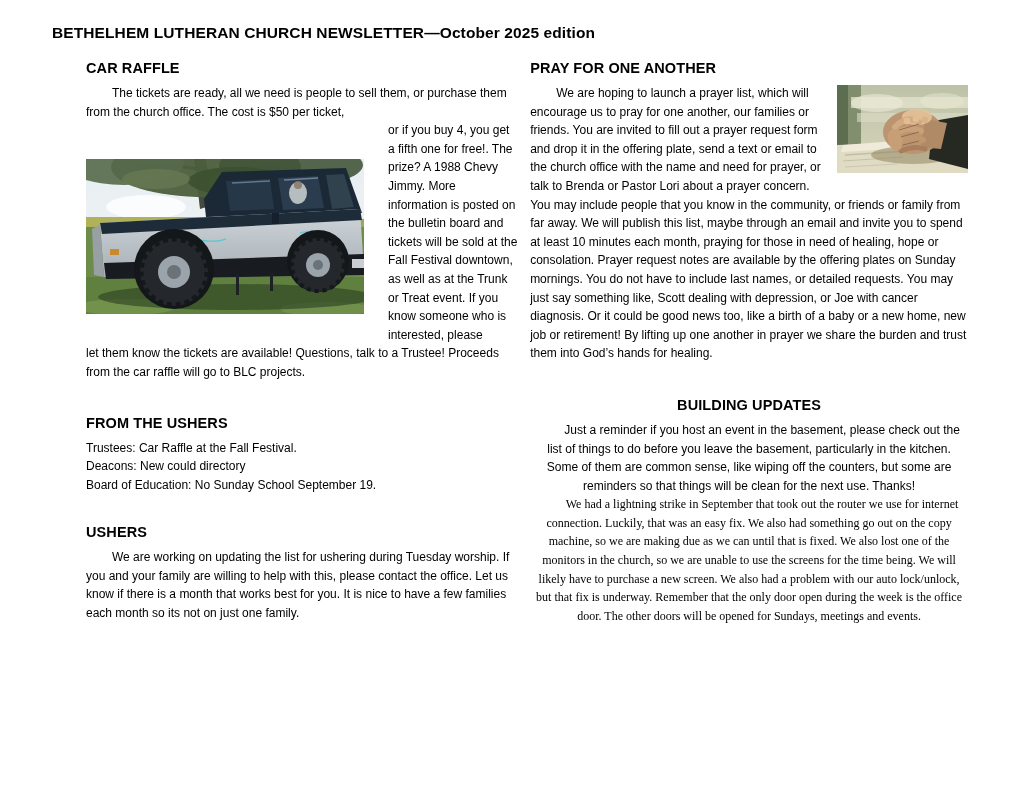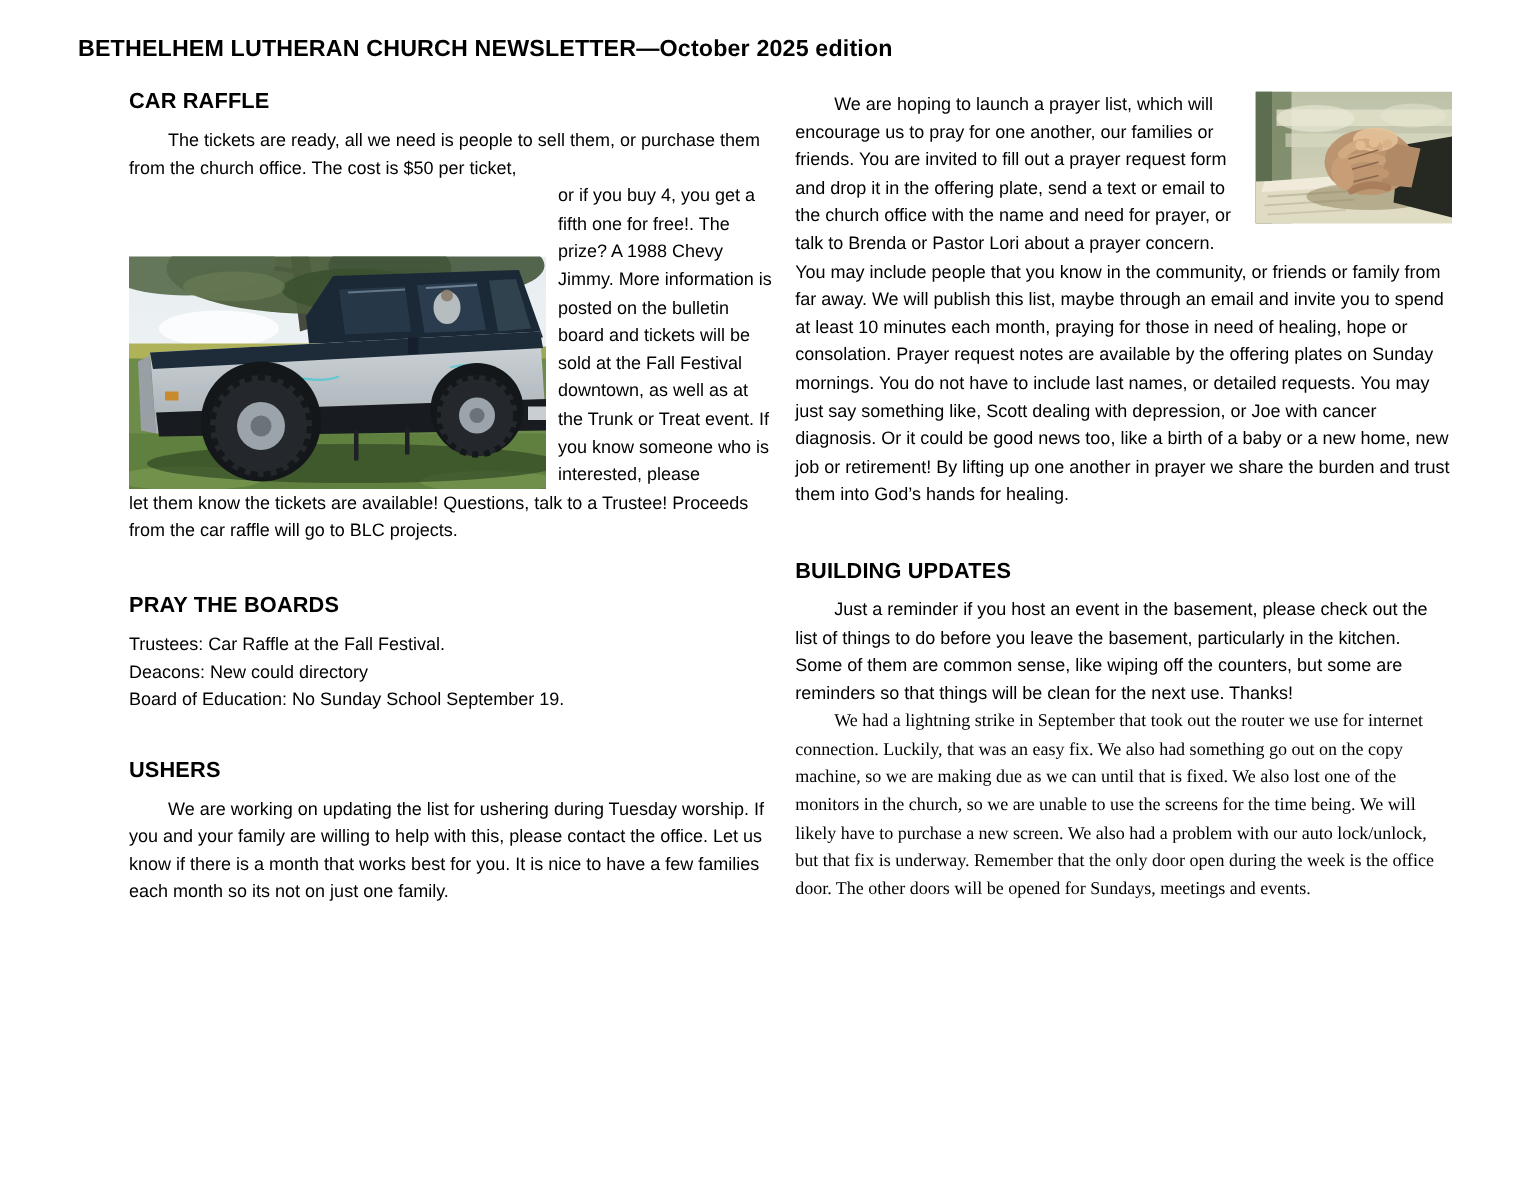--- a/index.html
+++ b/index.html
@@ -34,40 +34,40 @@
     letter-spacing: 0.1px;
   }
   p.body-text {
     font-size: 12px;
     line-height: 18.6px;
     margin: 0;
   }
   .indent { text-indent: 26px; }
 
   
-  .wrap-row { display: flex; align-items: flex-end; }
+  .wrap-row { display: flex; align-items: center; gap: 16px; }
   .truck-fig {
     margin: 7px 8px 0 0;
     width: 278px; height: 155px;
     flex: 0 0 auto;
   }
   .truck-fig svg, .hands-fig svg { display: block; width: 100%; height: 100%; }
   .beside-text { flex: 1 1 auto; }
 
   .sec-boards { margin-top: 33px; }
   .board-line { margin-bottom: 12.5px; }
   .sec-ushers { margin-top: 30px; }
 
   
   .hands-fig {
     float: right;
     width: 131px; height: 88px;
     margin: 1px 0 6px 10px;
   }
-  .sec-building { margin-top: 34px; clear: both; }
+  .sec-building { margin-top: 34px; clear: both; text-align: center; }
   .para-spacer { margin-top: 10px; font-family: Liberation Serif, serif; }
 
   figure { margin: 0; padding: 0; }
 </style>
 </head>
 <body>
 
 <div class="page">
 
   <h1 class="masthead">BETHELHEM LUTHERAN CHURCH NEWSLETTER—October 2025 edition</h1>
@@ -152,36 +152,37 @@
               <circle cx="232" cy="106" r="12" fill="#9ba3ab"></circle>
               <circle cx="232" cy="106" r="5" fill="#6b7278"></circle>
             </svg>
           </figure>
           <p class="body-text beside-text">or if you buy 4, you get a fifth one for free!. The prize? A 1988 Chevy Jimmy. More information is posted on the bulletin board and tickets will be sold at the Fall Festival downtown, as well as at the Trunk or Treat event. If you know someone who is interested, please</p>
         </div>
         <p class="body-text">let them know the tickets are available! Questions, talk to a Trustee! Proceeds from the car raffle will go to BLC projects.</p>
       </section>
 
       <section class="sec-boards">
-        <h2 class="sec-heading">PRAY THE BOARDS</h2>
+        <h2 class="sec-heading">FROM THE USHERS</h2>
         <p class="body-text board-line">Trustees: Car Raffle at the Fall Festival.</p>
         <p class="body-text board-line">Deacons: New could directory</p>
         <p class="body-text board-line">Board of Education: No Sunday School September 19.</p>
       </section>
 
       <section class="sec-ushers">
         <h2 class="sec-heading">USHERS</h2>
         <p class="body-text indent">We are working on updating the list for ushering during Tuesday worship.  If you and your family are willing to help with this, please contact the office. Let us know if there is a month that works best for you.  It is nice to have a few families each month so its not on just one family.</p>
       </section>
 
     </div>
 
     <div class="col col-right">
 
       <section>
+        <h2 class="sec-heading">PRAY FOR ONE ANOTHER</h2>
         <div>
           <figure class="hands-fig">
 
             <svg viewBox="0 0 131 88" preserveAspectRatio="none">
               <defs>
                 <linearGradient id="hbg" x1="0" y1="0" x2="0" y2="1">
                   <stop offset="0" stop-color="#bcc2a8"></stop>
                     <stop offset="1" stop-color="#d8d5bc"></stop>
                 </linearGradient>
               </defs>

